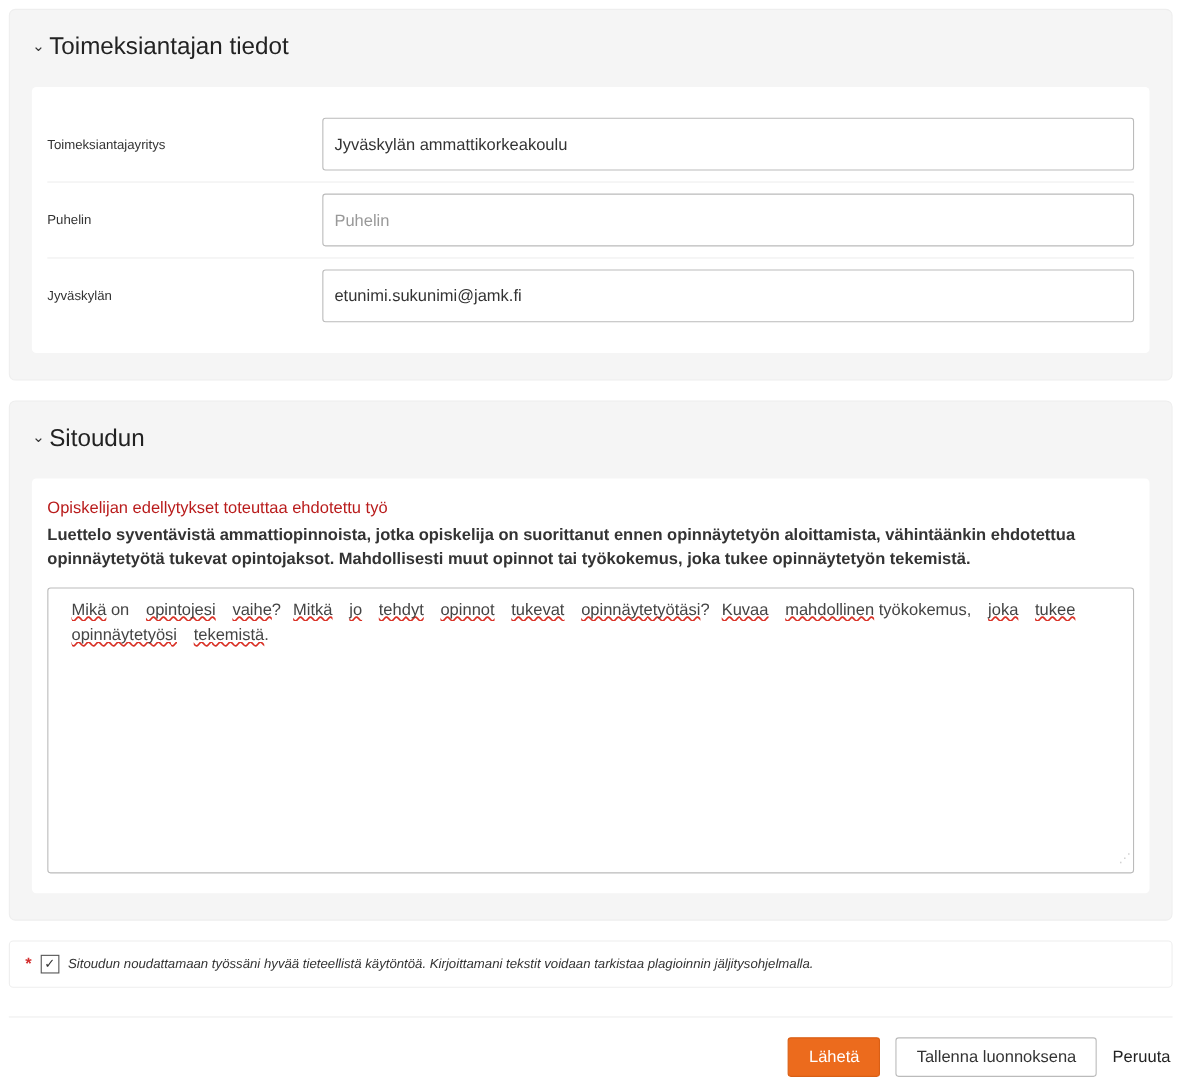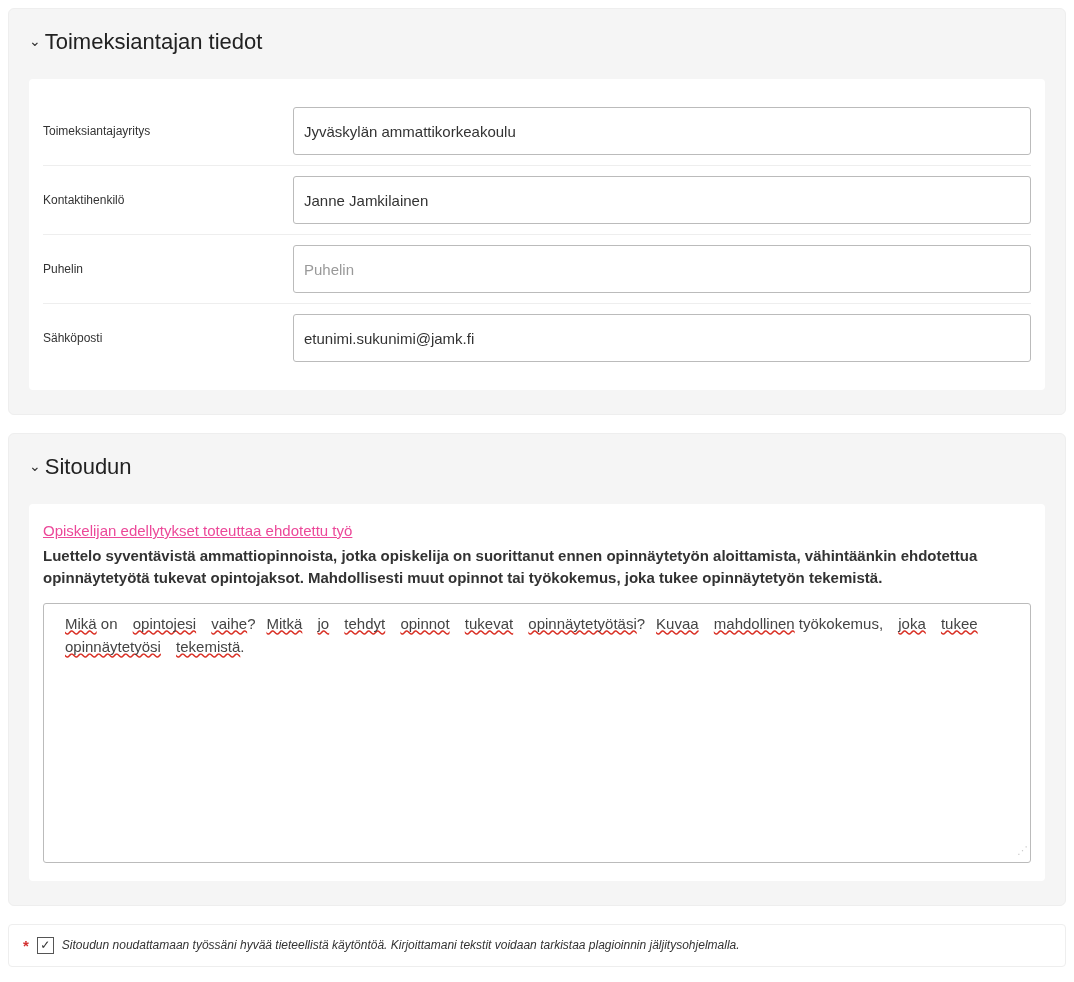--- a/index.html
+++ b/index.html
@@ -72,23 +72,22 @@
     .form-input::placeholder {
       color: #999;
     }
     .readiness-body {
       background: #fff;
       border-radius: 4px;
       padding: 18px 14px;
     }
     .readiness-heading {
       font-size: 15px;
-      color: #ec4899;
+      color: #b91c1c;
       margin-bottom: 6px;
-      text-decoration: underline;
     }
     .readiness-desc {
       font-size: 15px;
       color: #333;
       line-height: 1.45;
       margin-bottom: 14px;
       font-weight: bold;
     }
     .spellcheck-line {
       display: inline;
@@ -191,29 +190,25 @@
   <div class="panel-header">
     <span class="chev">⌄</span>
     <span class="panel-title">Toimeksiantajan tiedot</span>
   </div>
   <div class="panel-body">
     <div class="form-row">
       <div class="form-label">Toimeksiantajayritys</div>
       <input class="form-input" type="text" value="Jyväskylän ammattikorkeakoulu" style="">
     </div>
     <div class="form-row">
-      <div class="form-label">Kontaktihenkilö</div>
-      <input class="form-input" type="text" value="Janne Jamkilainen" style="">
-    </div>
-    <div class="form-row">
       <div class="form-label">Puhelin</div>
       <input class="form-input" type="text" placeholder="Puhelin" style="">
     </div>
     <div class="form-row">
-      <div class="form-label">Sähköposti</div>
+      <div class="form-label">Jyväskylän</div>
       <input class="form-input" type="text" value="etunimi.sukunimi@jamk.fi" style="">
     </div>
   </div>
 </div>
 
 <div class="panel">
   <div class="panel-header">
     <span class="chev">⌄</span>
     <span class="panel-title">Sitoudun</span>
   </div>

